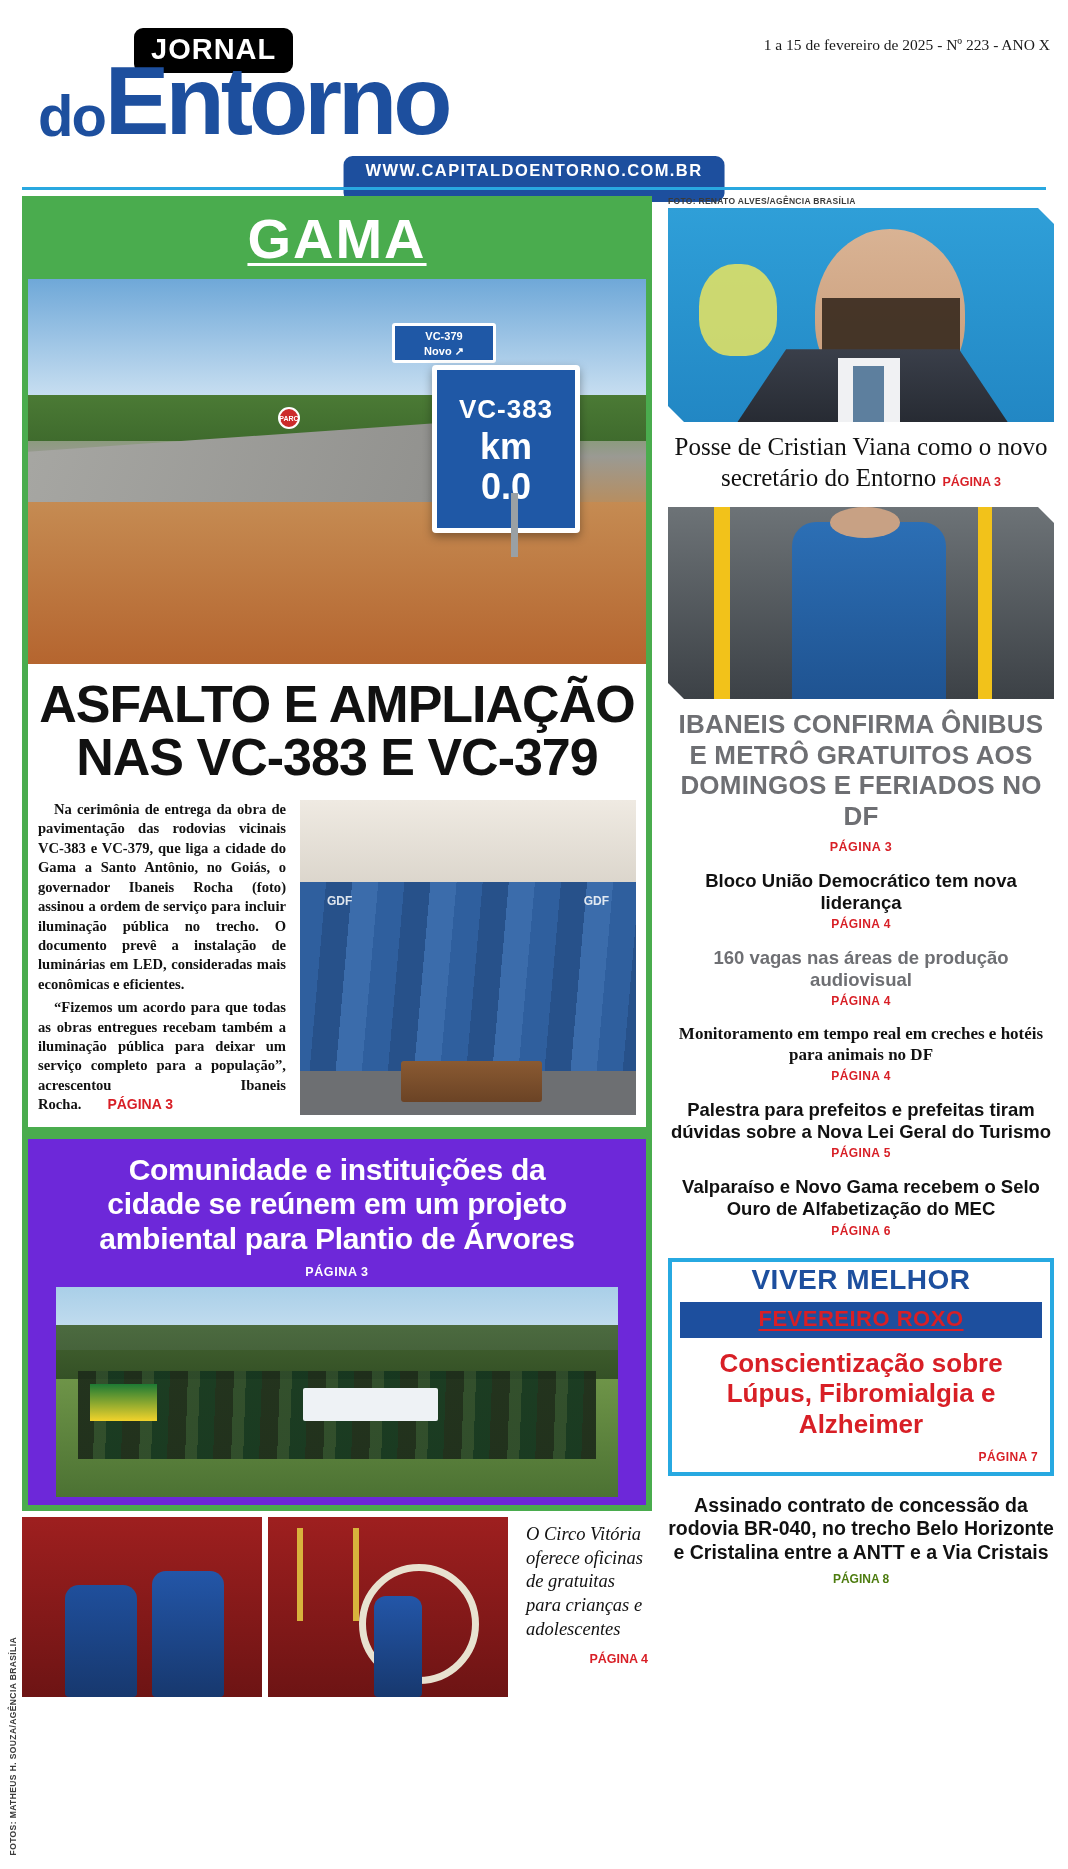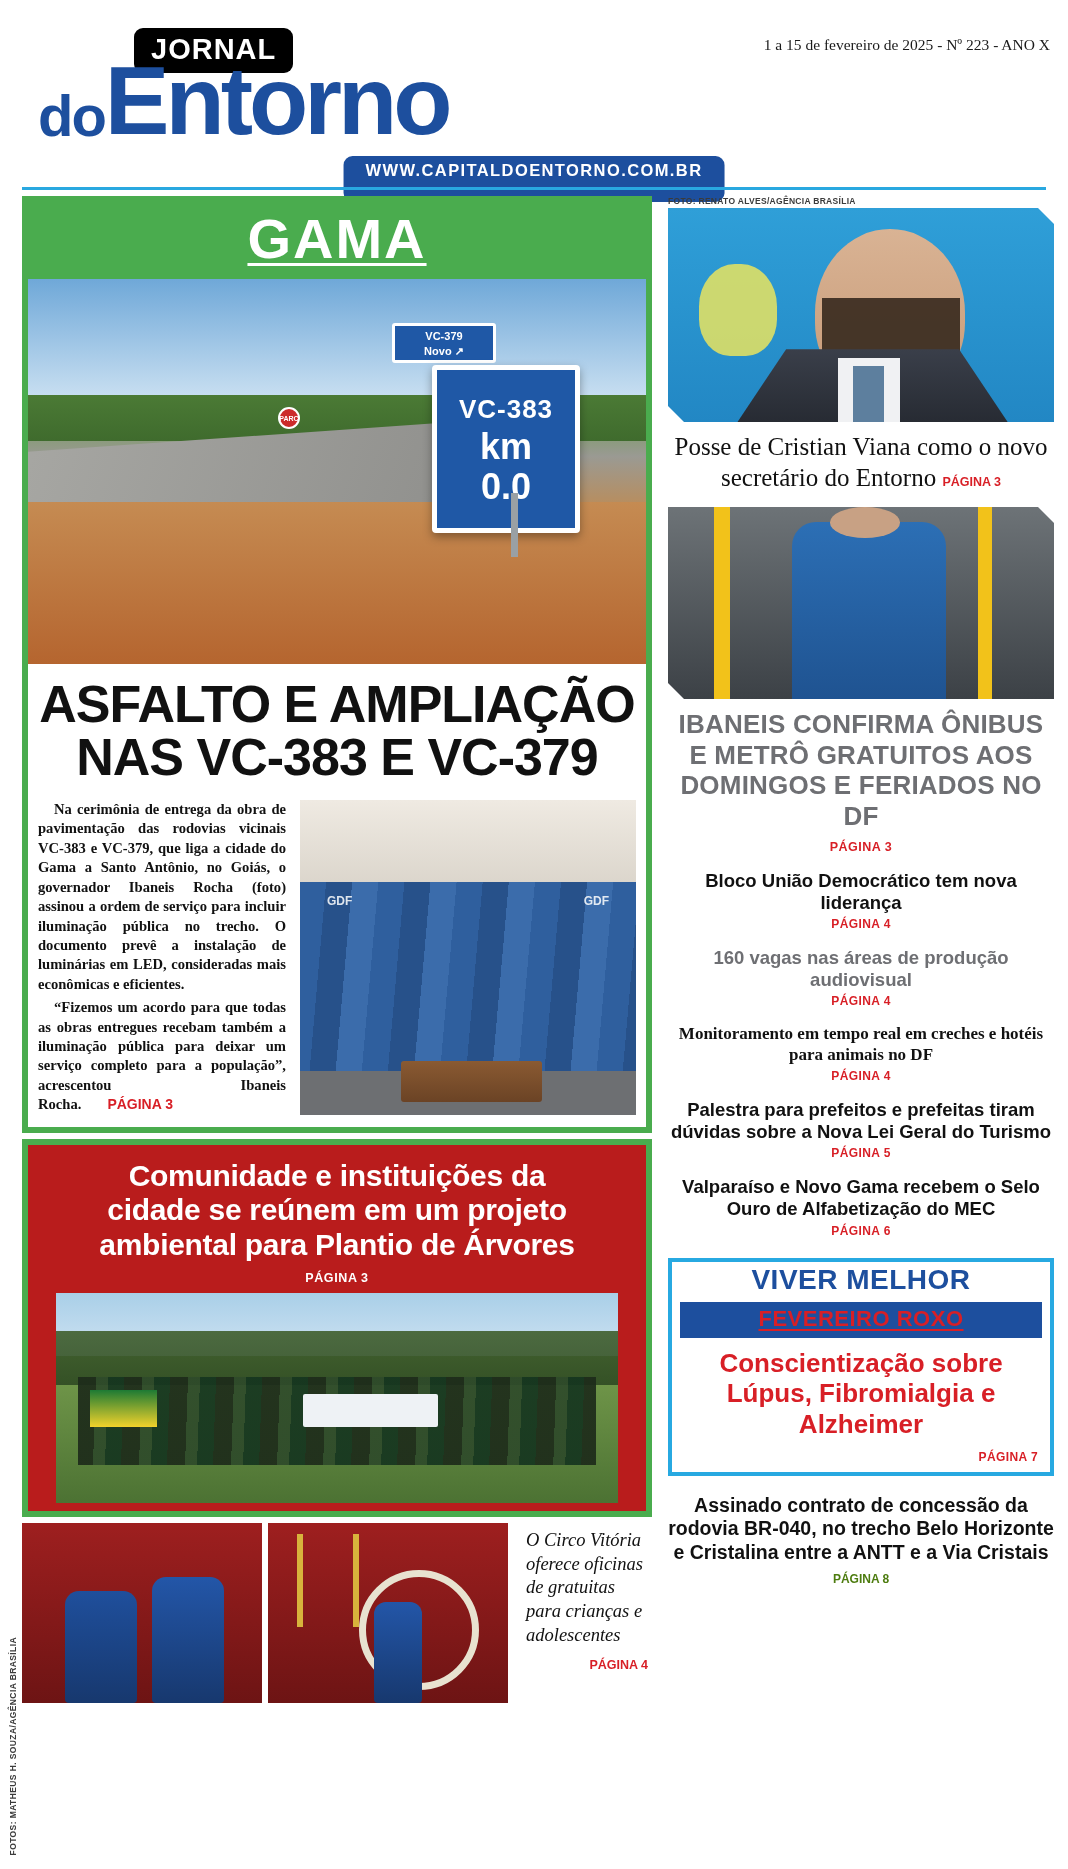--- a/index.html
+++ b/index.html
@@ -116,21 +116,21 @@
   .lp2-gdf2 { position:absolute; top:30%; right:8%; color:#fff; font-size:12px; font-weight:bold; opacity:.85;}
 
   .credit-v {
     position:absolute; writing-mode: vertical-rl; transform: rotate(180deg);
     font-size: 8.5px; letter-spacing: .4px; color:#3b3b3b; font-weight: bold;
     white-space: nowrap;
   }
 
   
   .promo {
-    margin-top: 6px; background:#b91c1c; padding: 14px 28px 8px 28px; border:6px solid #4aac4e;
+    background:#6d28d9; padding: 14px 28px 8px 28px; border:6px solid #4aac4e;
   }
   .promo h2 {
     color:#fff; text-align:center; font-size: 30px; line-height:1.16; font-weight:bold;
     letter-spacing:-.3px;
   }
   .promo .pg { color:#fff; text-align:center; font-size:12.5px; font-weight:bold; margin-top:8px; letter-spacing:.6px;}
 
   .promo-photo {
     position:relative; height: 210px; margin: 8px 0 0 0; overflow:hidden;
     background: linear-gradient(to bottom,#9cc6e2 0 28%, #6e8f53 28% 46%, #74994f 46% 78%, #5d7f3f 78% 100%);

